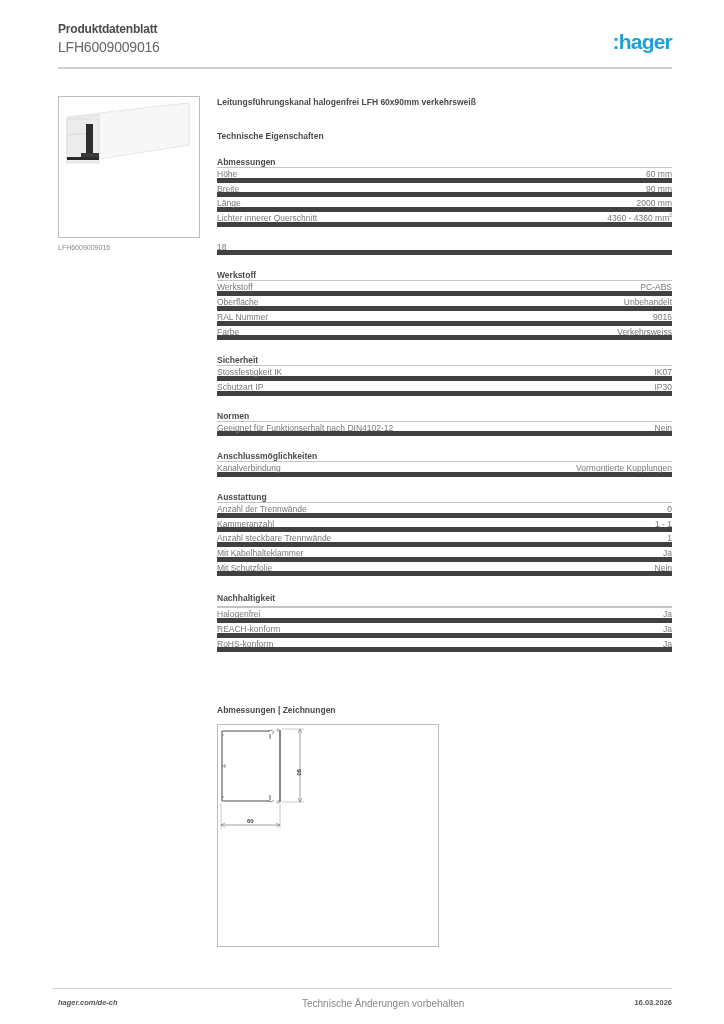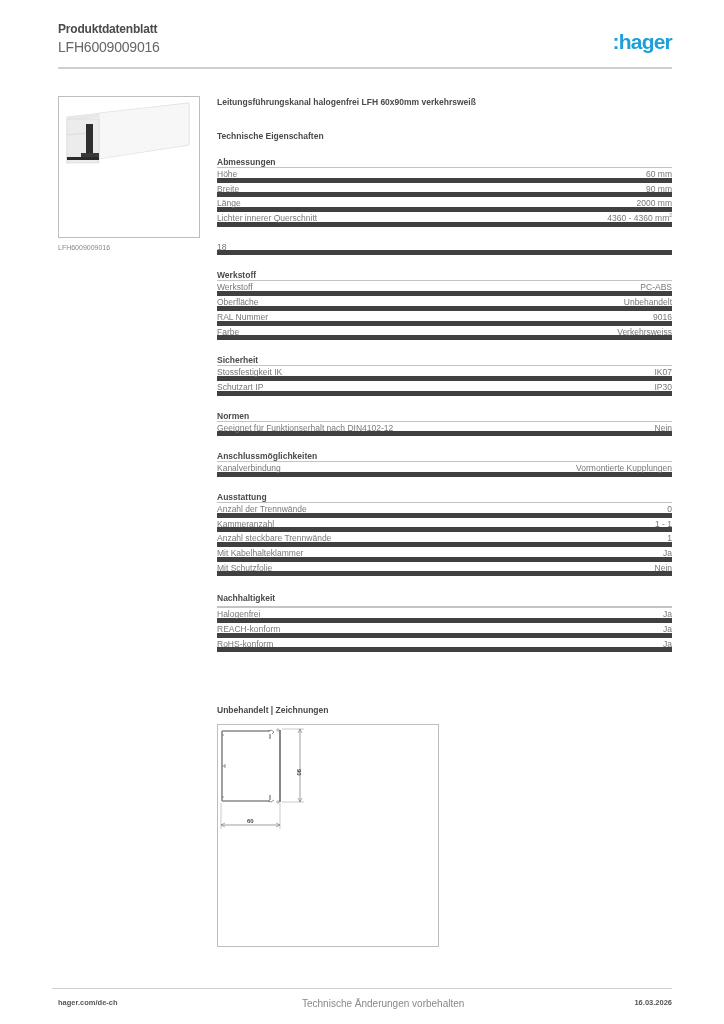--- a/index.html
+++ b/index.html
@@ -23,21 +23,21 @@
   .group-title { font-size: 8.5px; font-weight: bold; color: #4a4a4a; height: 12px; line-height: 12px; border-bottom: 1px solid #c4c4c4; }
   .group-title.thick { border-bottom: 2px solid #c4c4c4; }
   .row { display: flex; justify-content: space-between; height: 14.7px; line-height: 13.5px; border-bottom: 5px solid #404040; font-size: 8.5px; color: #777; }
   .row .val { text-align: right; }
   sup { font-size: 5px; vertical-align: super; line-height: 0; }
 
   .drawings-title { position: absolute; left: 217px; top: 705px; font-size: 8.5px; font-weight: bold; color: #4a4a4a; }
   .drawing-box { position: absolute; left: 217px; top: 724px; width: 222px; height: 223px; border: 1px solid #bdbdbd; background: #fff; }
 
   .footer-rule { position: absolute; left: 52px; top: 988px; width: 620px; height: 1px; background: #cfcfcf; }
-  .footer-left { position: absolute; left: 58px; top: 998px; font-size: 7.5px; font-weight: bold; color: #555; }
+  .footer-left { position: absolute; left: 58px; top: 998px; font-size: 7.5px; font-weight: bold; color: #555; font-style: italic; }
   .footer-center { position: absolute; left: 302px; top: 998px; font-size: 10px; color: #888; }
   .footer-right { position: absolute; right: 52px; top: 998px; font-size: 7.5px; font-weight: bold; color: #555; }
 </style>
 </head>
 <body>
 
 <div class="header">
   <div class="doc-title">Produktdatenblatt</div>
   <div class="doc-code">LFH6009009016</div>
   <div class="logo">:hager</div>
@@ -171,21 +171,21 @@
         <span>REACH-konform</span>
         <span class="val">Ja</span>
       </div>
     <div class="row">
         <span>RoHS-konform</span>
         <span class="val">Ja</span>
       </div>
   </div>
 </div>
 
-<div class="drawings-title">Unbehandelt | Zeichnungen</div>
+<div class="drawings-title">Abmessungen | Zeichnungen</div>
 <div class="drawing-box">
   <svg width="220" height="221" viewBox="0 0 220 221">
 
     <path d="M4,6 L52,6" stroke="#888" stroke-width="1.6" fill="none"></path>
     <path d="M4,6 L4,76" stroke="#888" stroke-width="1.6" fill="none"></path>
     <path d="M4,76 L52,76" stroke="#888" stroke-width="1.6" fill="none"></path>
     <path d="M62,5 L62,77" stroke="#555" stroke-width="1.4" fill="none"></path>
     <path d="M50,6 l3,-1 l3,2 l-2,2" stroke="#777" stroke-width="0.8" fill="none"></path>
     <path d="M52,9 l0,5" stroke="#777" stroke-width="1.2"></path>
     <path d="M52,70 l0,5" stroke="#777" stroke-width="1.2"></path>

